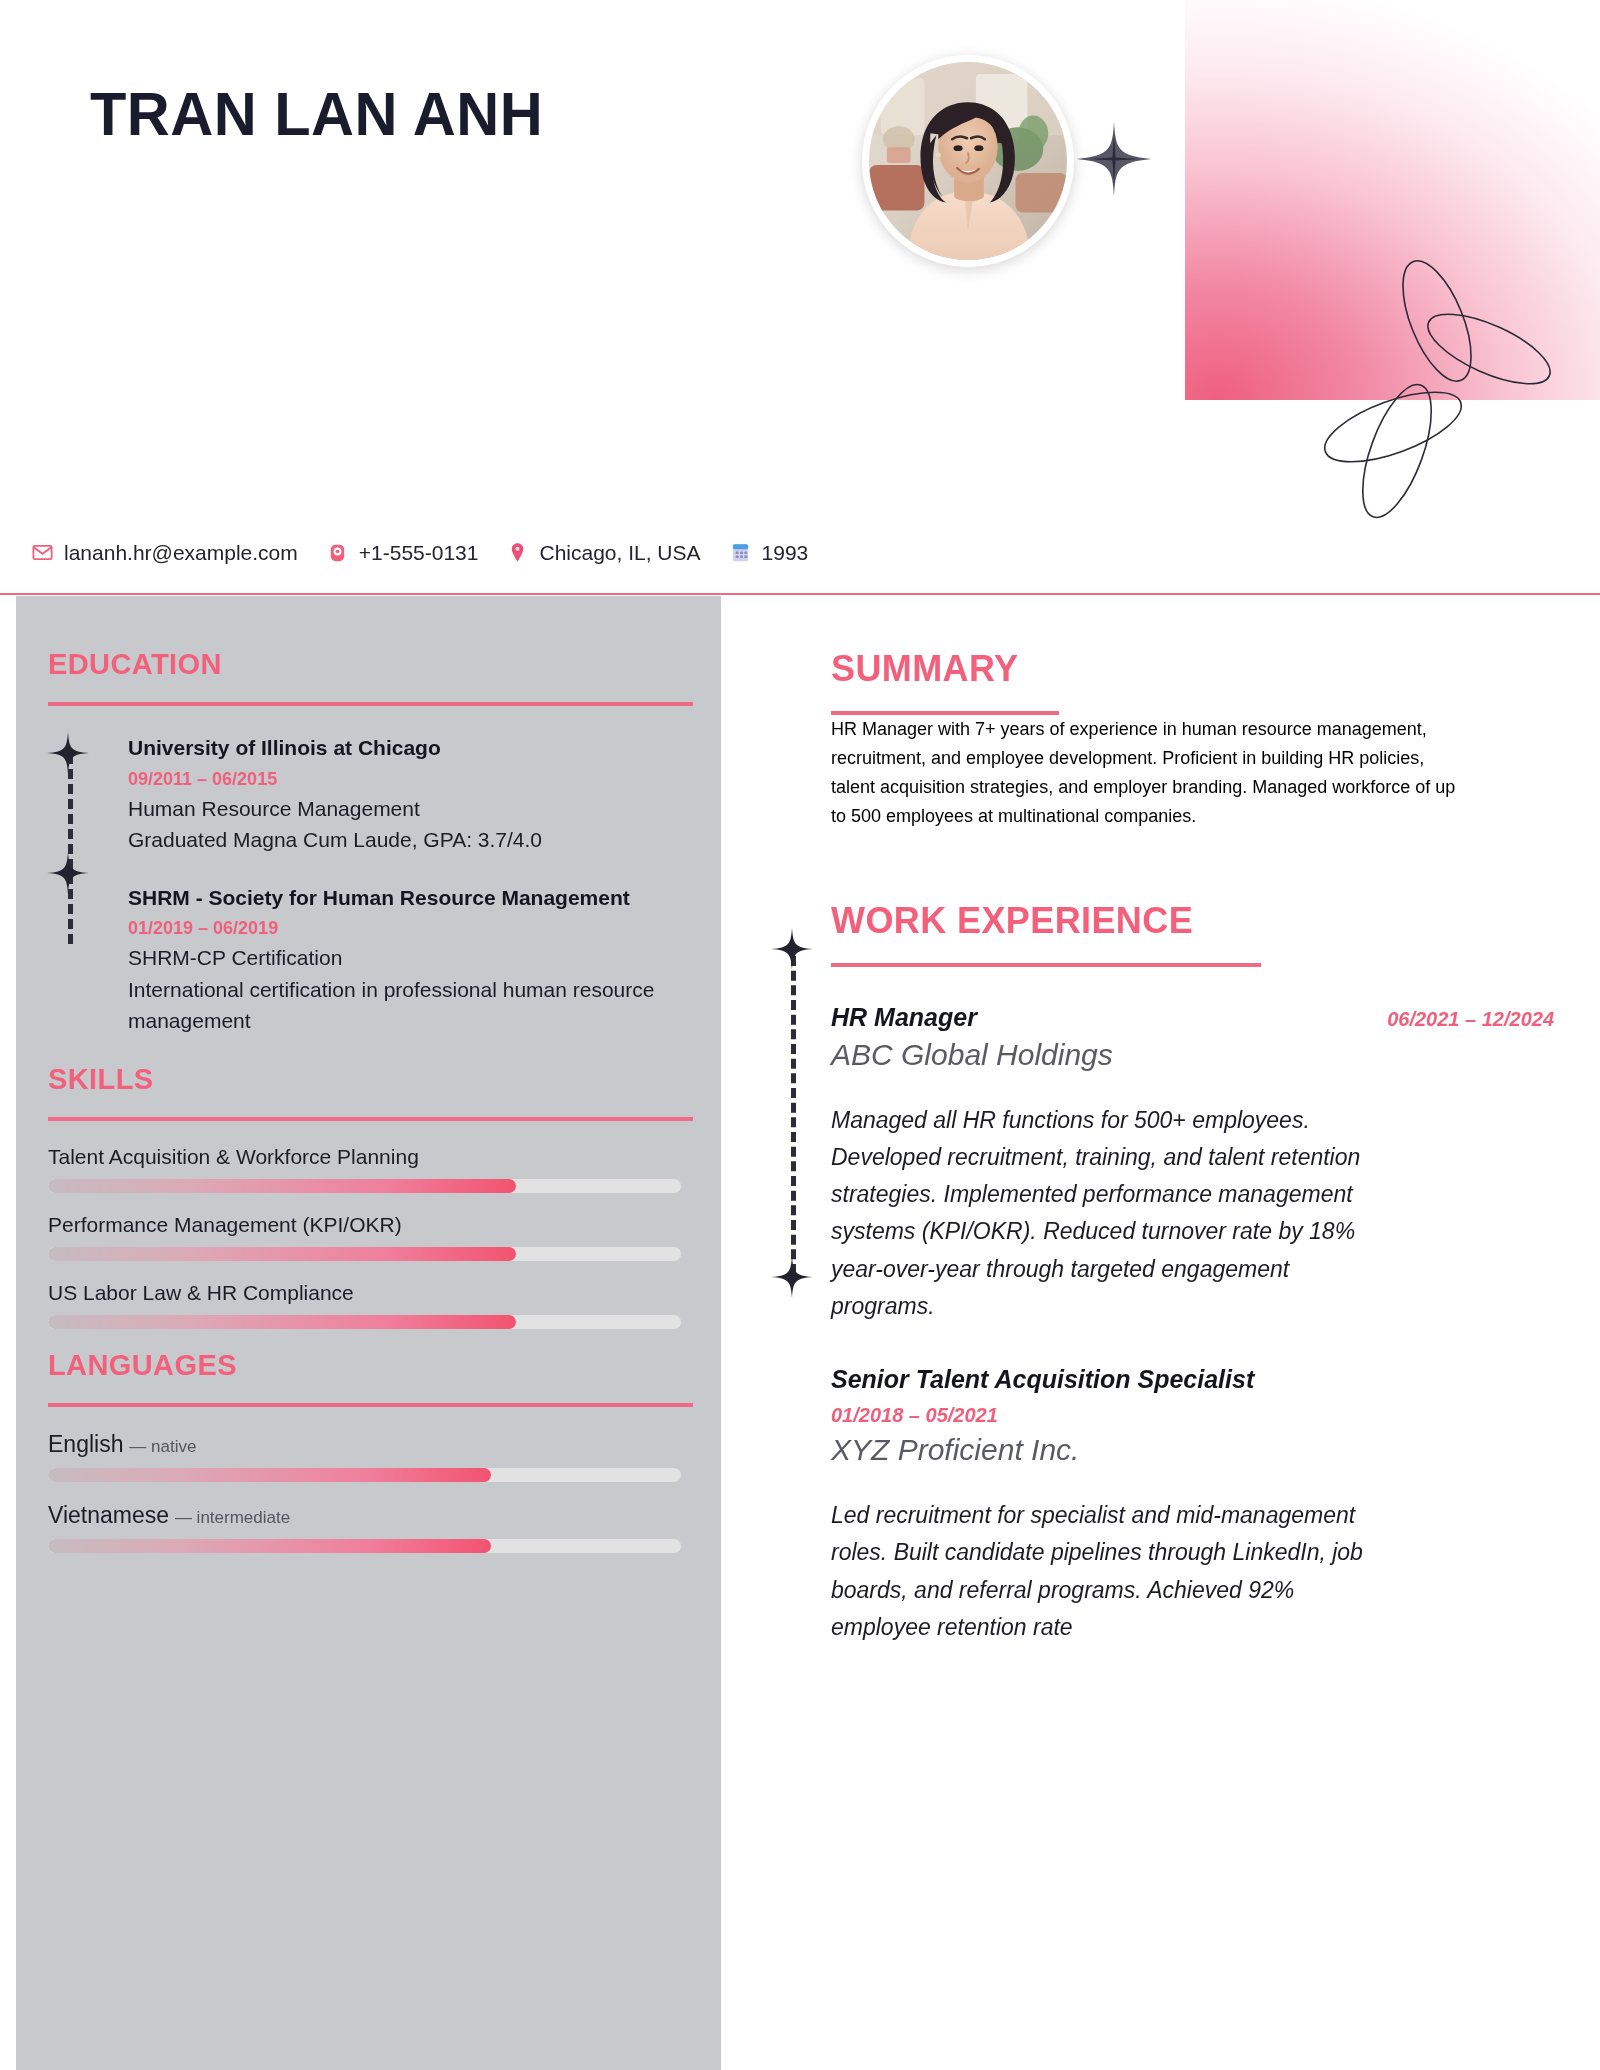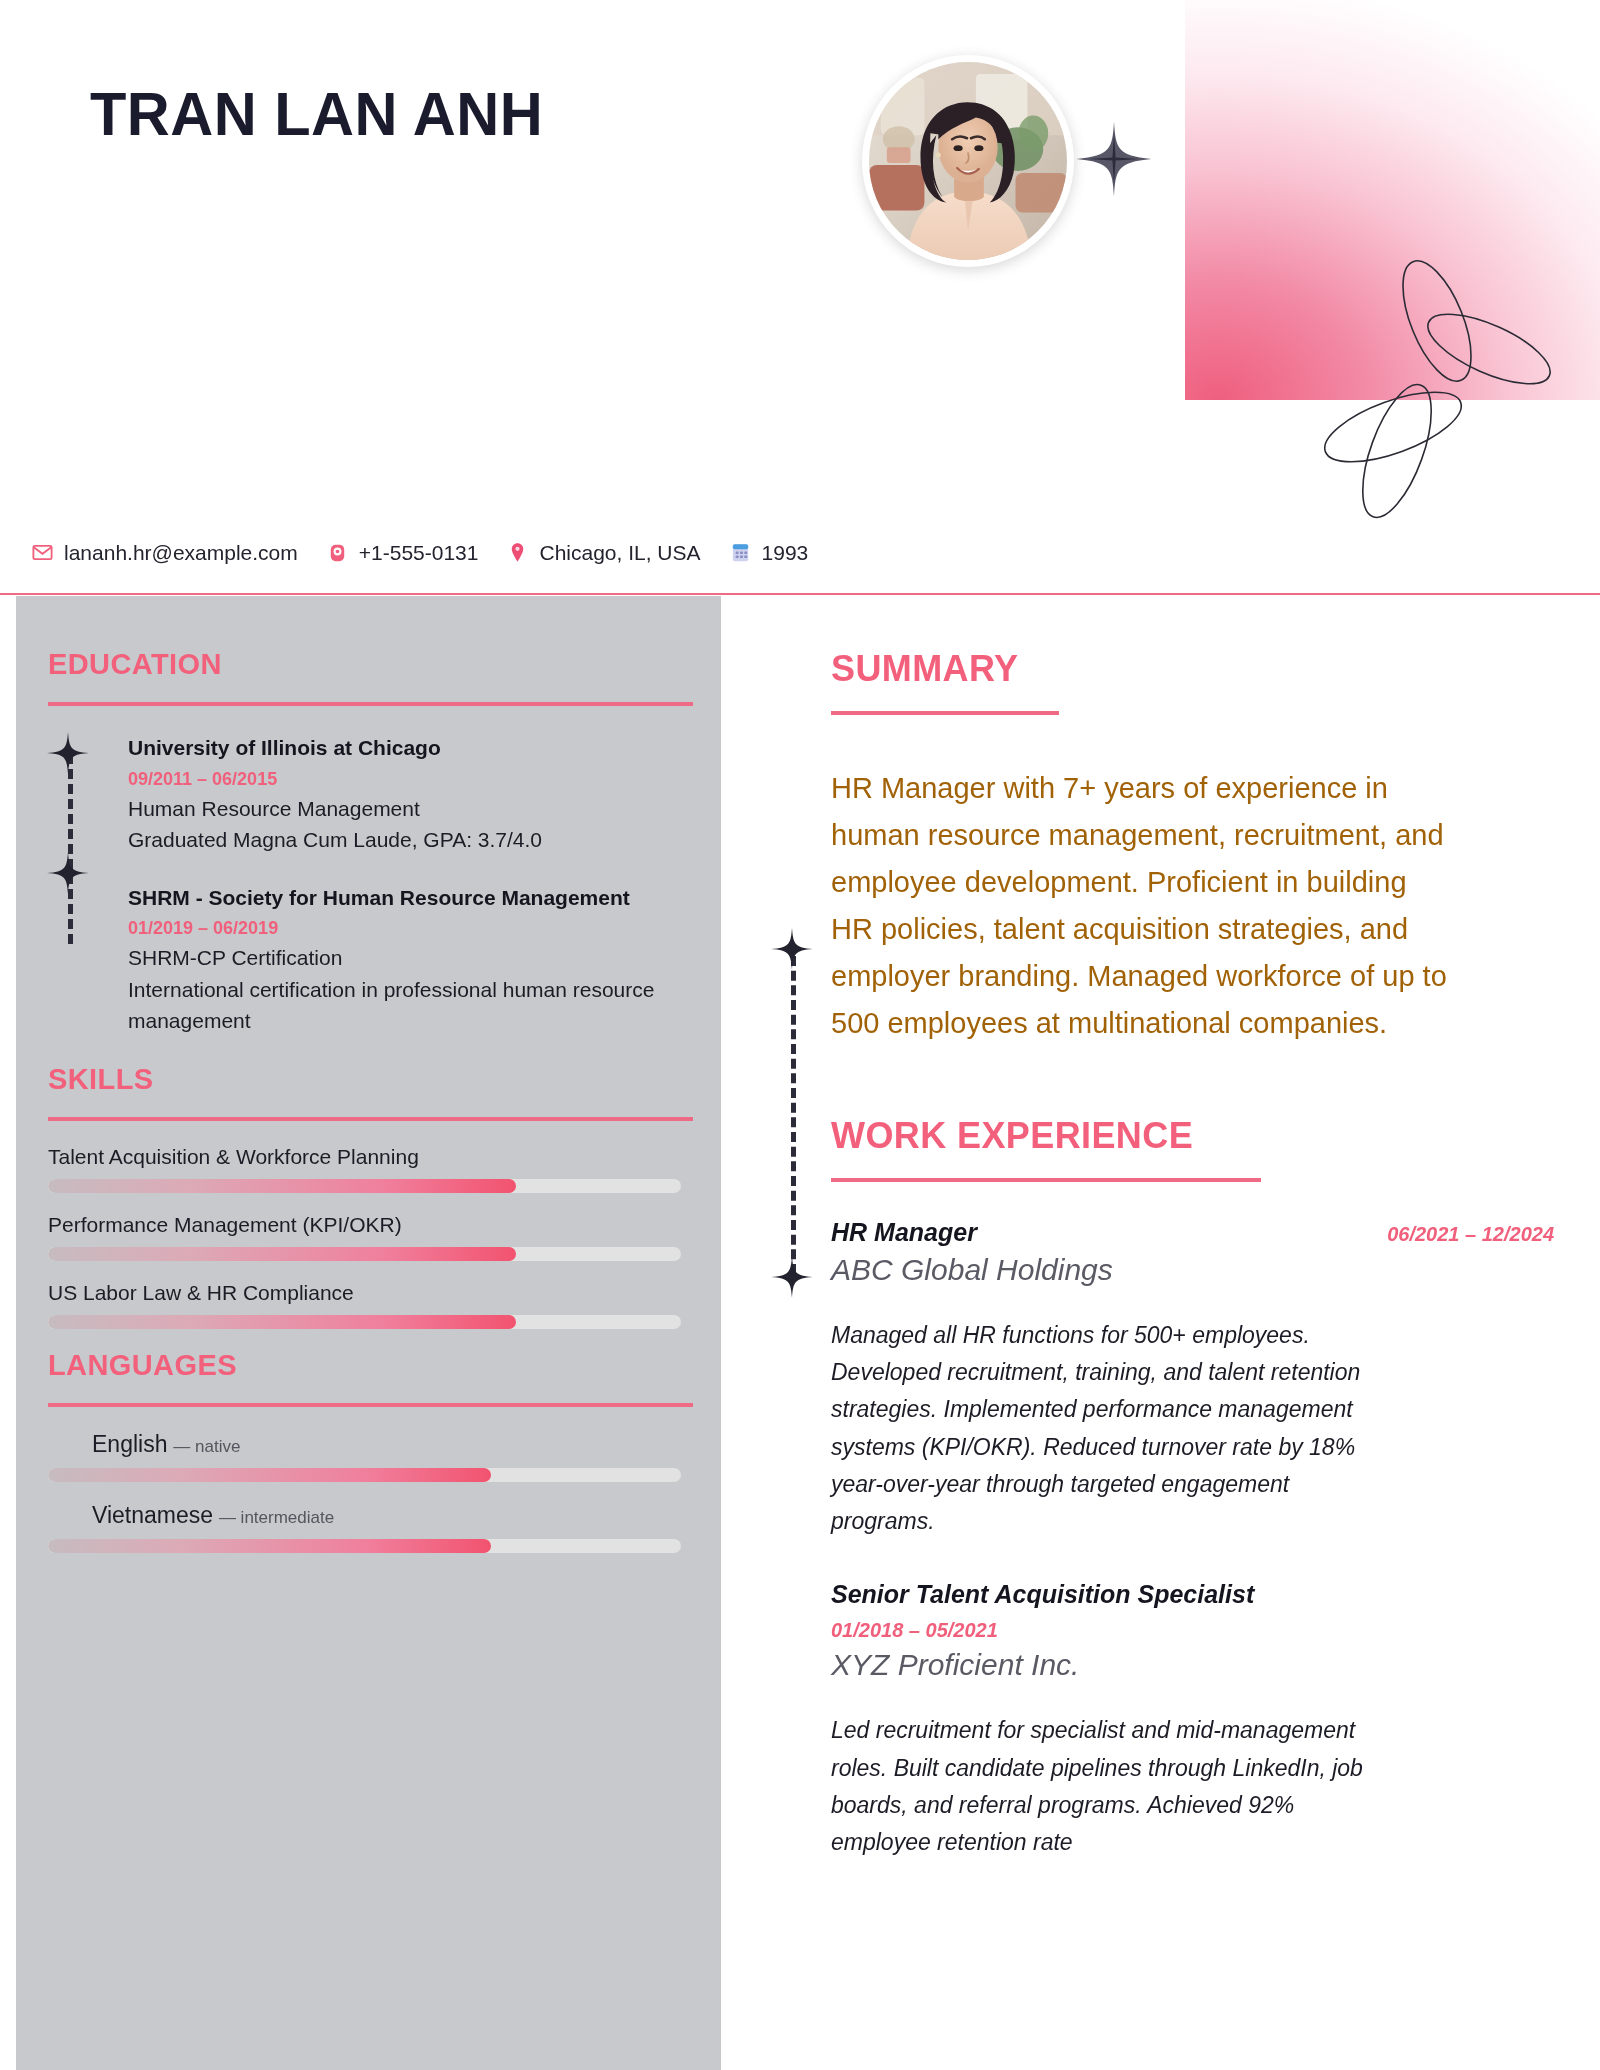--- a/index.html
+++ b/index.html
@@ -148,40 +148,39 @@
   .edu-line {
     font-size: 21px; color: #1c1c26; line-height: 1.5;
   }
 
   
   .bar-block { margin-top: 24px; }
   .bar-item { margin-bottom: 20px; }
   .bar-label {
     font-size: 21px; color: #1c1c26; margin-bottom: 10px;
   }
-  .bar-label .lang-name { font-size: 23px; margin-left: 44px; }
+  .bar-label .lang-name { font-size: 23px; }
   .bar-label .lang-level { font-size: 17px; color: #55555f; }
   .bar-track {
     height: 14px;
     border-radius: 7px;
     background: #e2e2e2;
     overflow: hidden;
   }
   .bar-fill {
     height: 100%;
     border-radius: 7px;
     background: linear-gradient(90deg, #c6bcc0 0%, #dcaab7 30%, #f07f9c 72%, #f2536f 100%);
   }
 
   
   .summary-text {
-    font-size: 29px;
+    font-size: 18px;
     line-height: 1.62;
-    color: #a16207;
-    margin-top: 50px;
+    color: #000000;
     width: 625px;
   }
   .work-head { margin-top: 68px; }
 
   .job {
     position: relative;
     margin-top: 36px;
     padding-left: 0;
     font-style: italic;
   }

